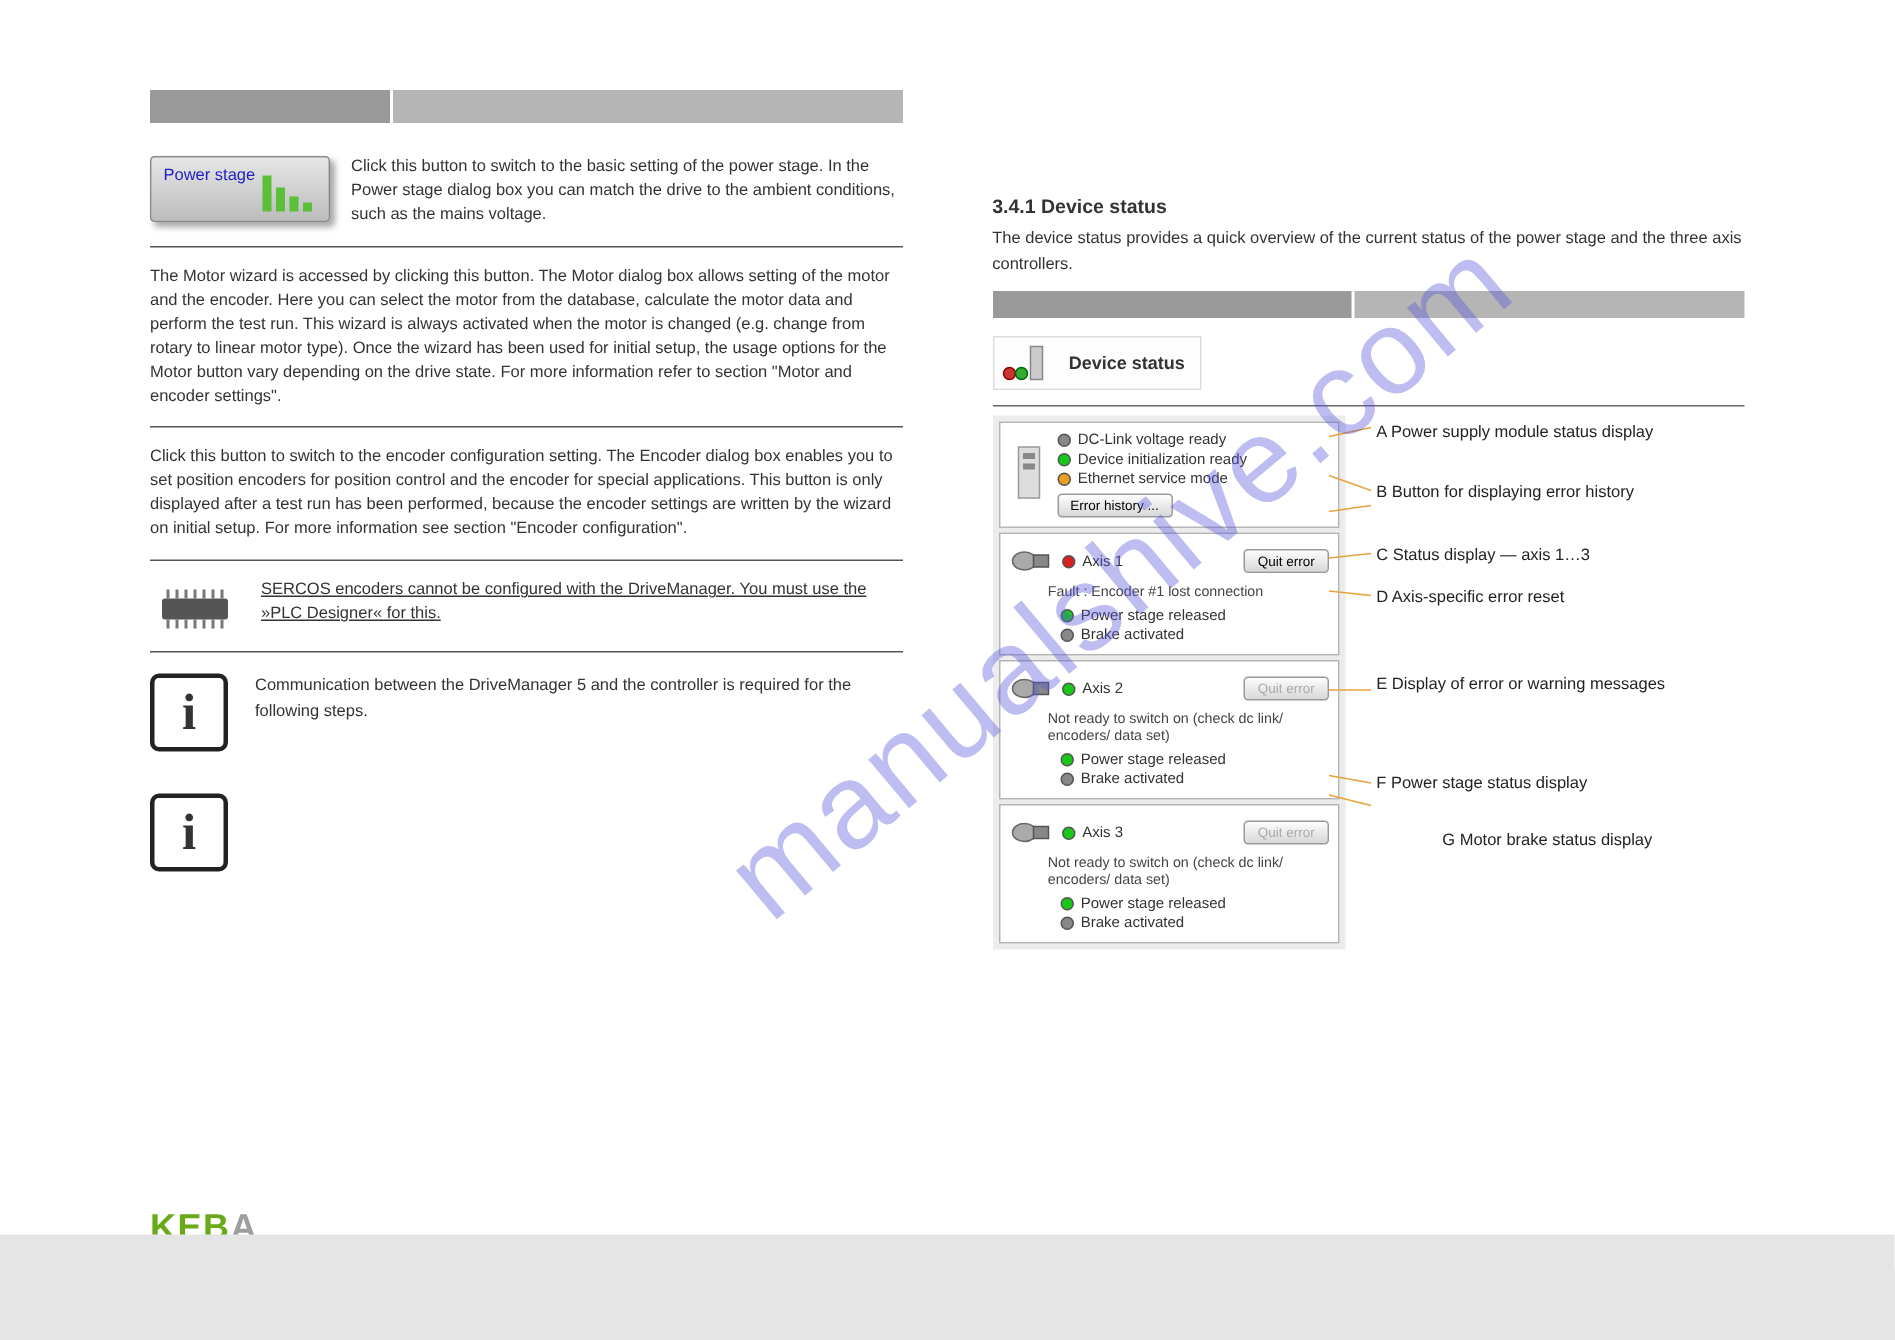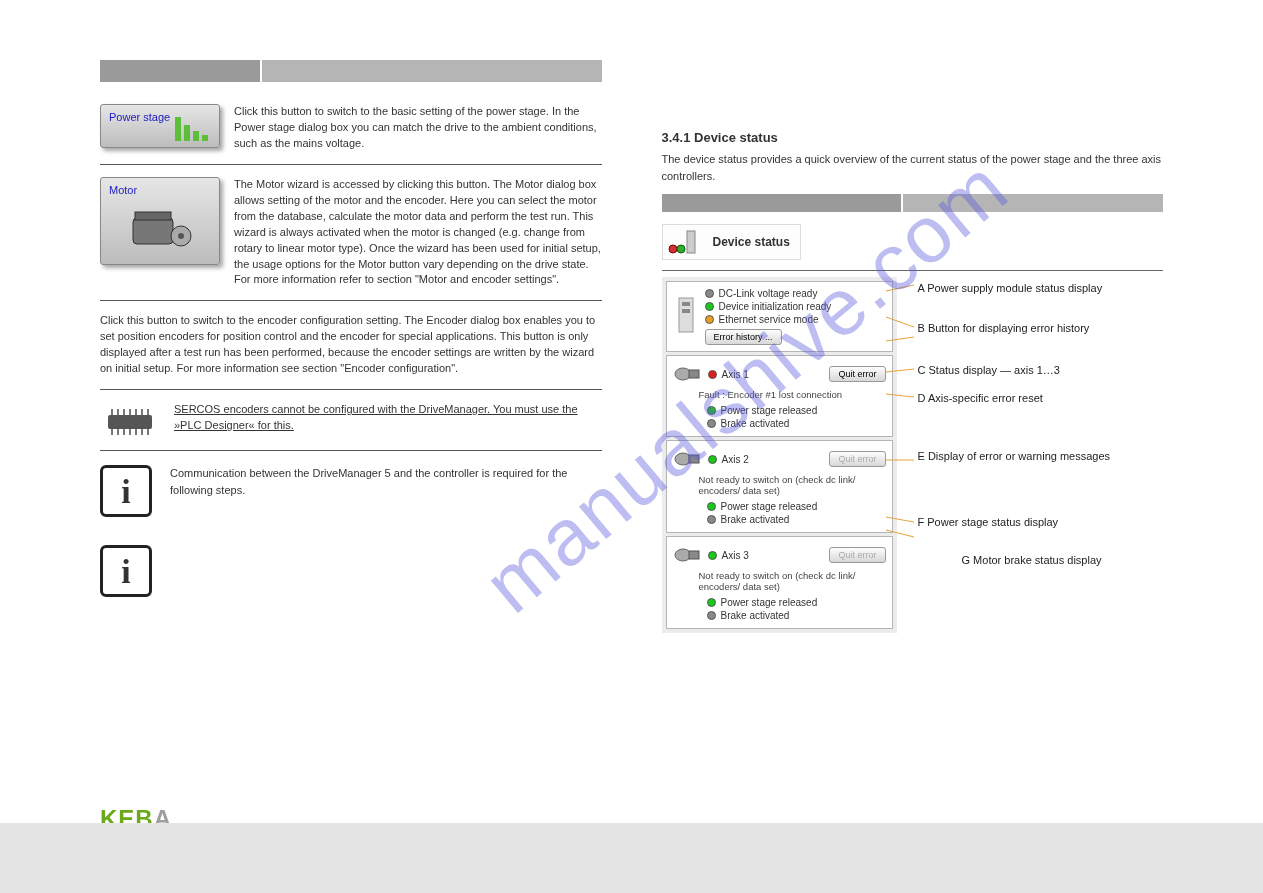--- a/index.html
+++ b/index.html
@@ -227,29 +227,20 @@
           <rect x="2" y="2" width="6" height="24" fill="#5bbf3a"></rect>
           <rect x="11" y="10" width="6" height="16" fill="#5bbf3a"></rect>
           <rect x="20" y="16" width="6" height="10" fill="#5bbf3a"></rect>
           <rect x="29" y="20" width="6" height="6" fill="#5bbf3a"></rect>
         </svg>
       </div>
       <div class="cell-text">Click this button to switch to the basic setting of the power stage. In the Power stage dialog box you can match the drive to the ambient conditions, such as the mains voltage.</div>
     </div>
 
     <div class="row">
-      <div class="btn3d tall">
-        <span>Motor</span>
-        <svg width="70" height="50" style="left:24px;bottom:6px;position:absolute">
-          <rect x="8" y="10" width="40" height="26" rx="4" fill="#777" stroke="#333"></rect>
-          <circle cx="56" cy="28" r="10" fill="#aaa" stroke="#333"></circle>
-          <circle cx="56" cy="28" r="3" fill="#555"></circle>
-          <rect x="10" y="4" width="36" height="8" fill="#666" stroke="#333"></rect>
-        </svg>
-      </div>
       <div class="cell-text">The Motor wizard is accessed by clicking this button. The Motor dialog box allows setting of the motor and the encoder. Here you can select the motor from the database, calculate the motor data and perform the test run. This wizard is always activated when the motor is changed (e.g. change from rotary to linear motor type). Once the wizard has been used for initial setup, the usage options for the Motor button vary depending on the drive state. For more information refer to section "Motor and encoder settings".</div>
     </div>
 
     <div class="row">
       <div class="cell-text">Click this button to switch to the encoder configuration setting. The Encoder dialog box enables you to set position encoders for position control and the encoder for special applications. This button is only displayed after a test run has been performed, because the encoder settings are written by the wizard on initial setup. For more information see section "Encoder configuration".</div>
     </div>
 
     <div class="row" style="border-bottom:none;text-decoration:underline;">
       <div class="chip">
         <svg width="56" height="30">

